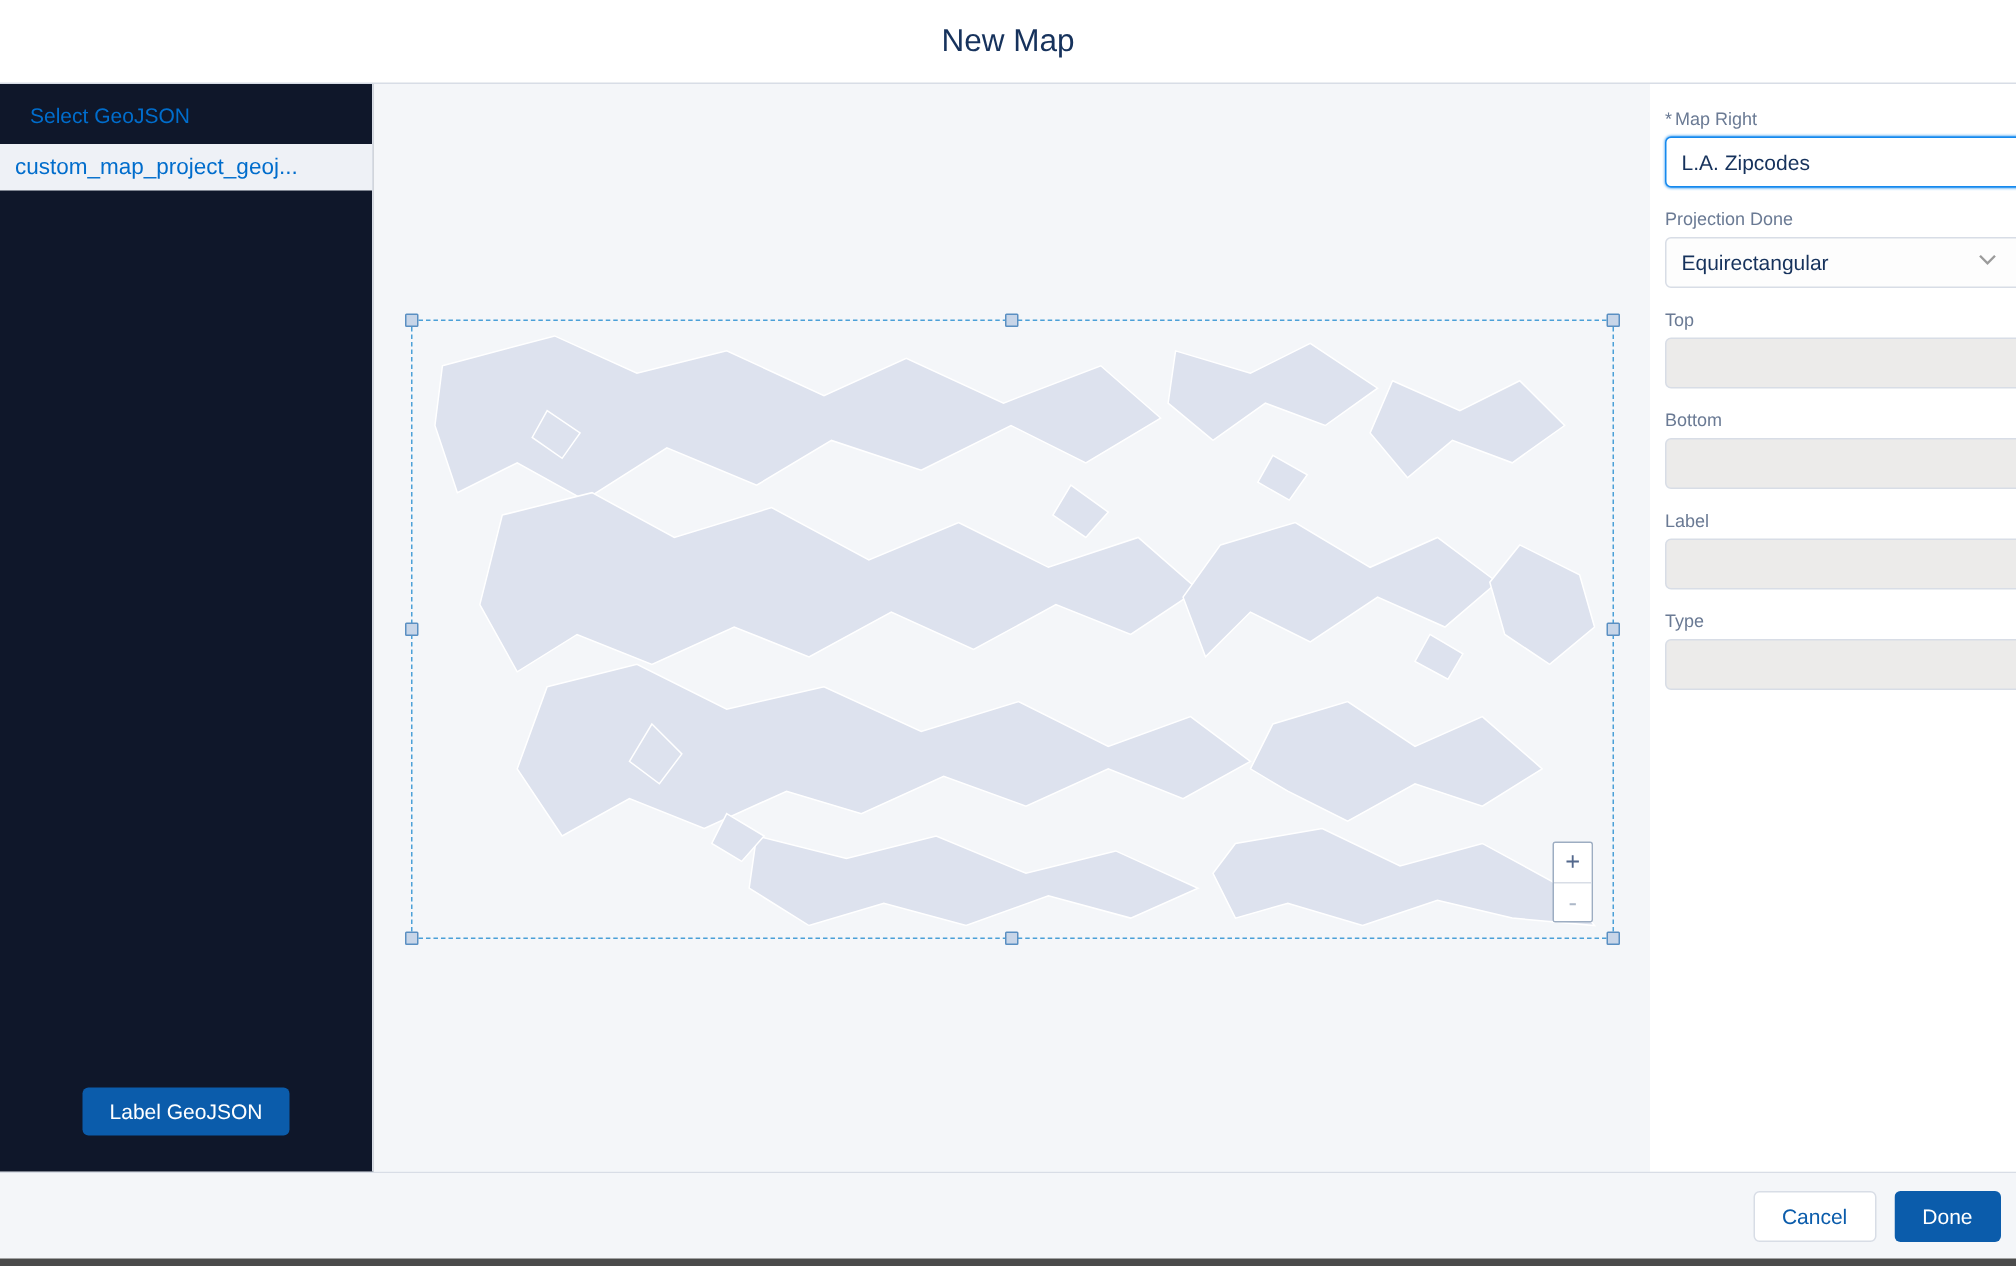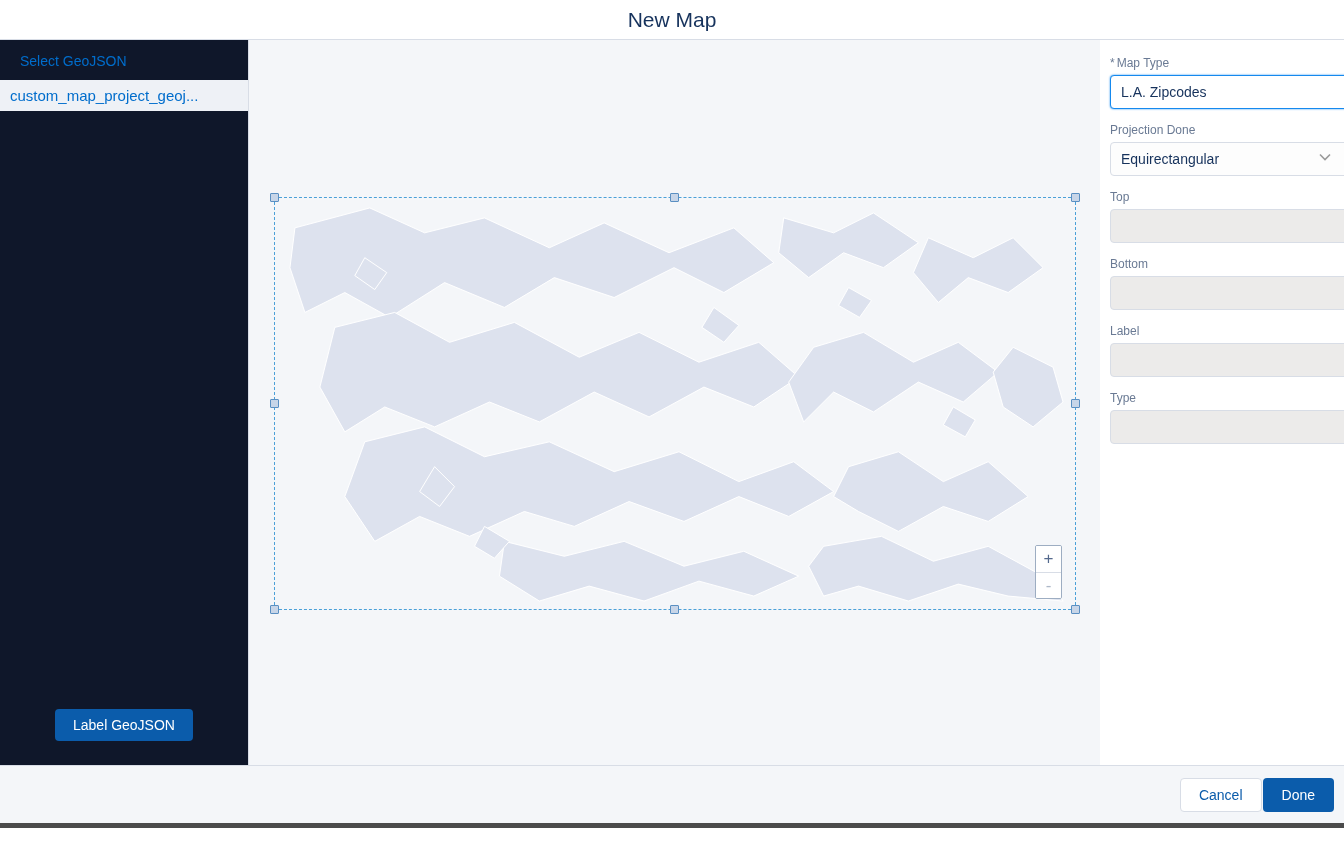--- a/index.html
+++ b/index.html
@@ -6,21 +6,21 @@
   body {
     font-family: -apple-system, BlinkMacSystemFont, "Segoe UI", "Helvetica Neue", Arial, sans-serif;
     font-size: 13px;
     color: #16325c;
     background: #fff;
     width: 1344px;
     height: 844px;
     overflow: hidden;
   }
   .header {
-    height: 40px;
+    height: 56px;
     border-bottom: 1px solid #d8dde6;
     display: flex;
     align-items: center;
     justify-content: center;
   }
   .header-title {
     font-size: 21px;
     font-weight: 300;
     color: #16325c;
   }
@@ -176,21 +176,21 @@
     transform: translateY(-50%);
     pointer-events: none;
   }
   .footer {
     height: 58px;
     border-top: 1px solid #d8dde6;
     display: flex;
     align-items: center;
     justify-content: flex-end;
     padding: 0 10px;
-    gap: 1px;
+    gap: 12px;
     background: #f4f6f9;
   }
   .btn {
     height: 34px;
     border-radius: 4px;
     padding: 0 18px;
     font-size: 14px;
     cursor: pointer;
     border: 1px solid transparent;
   }
@@ -262,21 +262,21 @@
       <div class="zoom-ctrl">
         <div class="zoom-btn">+</div>
         <div class="zoom-btn">-</div>
       </div>
     </div>
   </div>
 
   <div class="sidebar-right">
     <div class="field-block">
       <label class="field-label">
-        <span class="req-star">*</span><span>Map Type</span>
+        <span class="req-star">*</span><span>Map Right</span>
       </label>
       <input class="field-input focus" value="L.A. Zipcodes" style="">
     </div>
 
     <div class="field-block">
       <label class="field-label">Projection Done</label>
       <div class="select-wrap">
         <input class="field-input" readonly="" value="Equirectangular" style="">
         <span class="chevron-down-icon">
           <svg width="12" height="12" viewBox="0 0 12 12">

